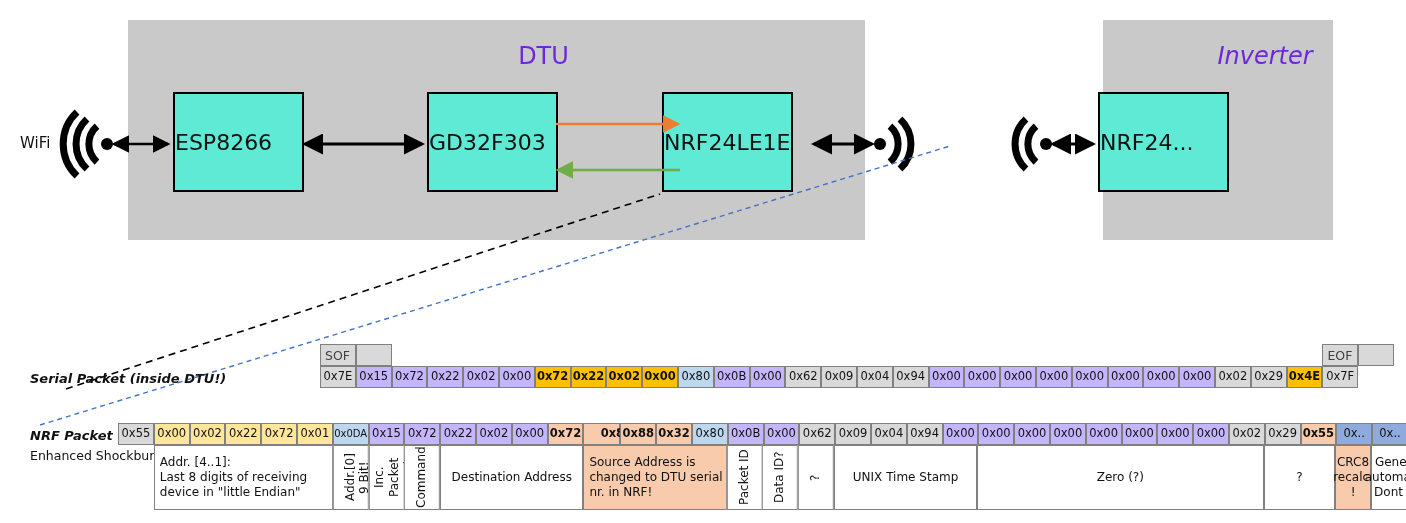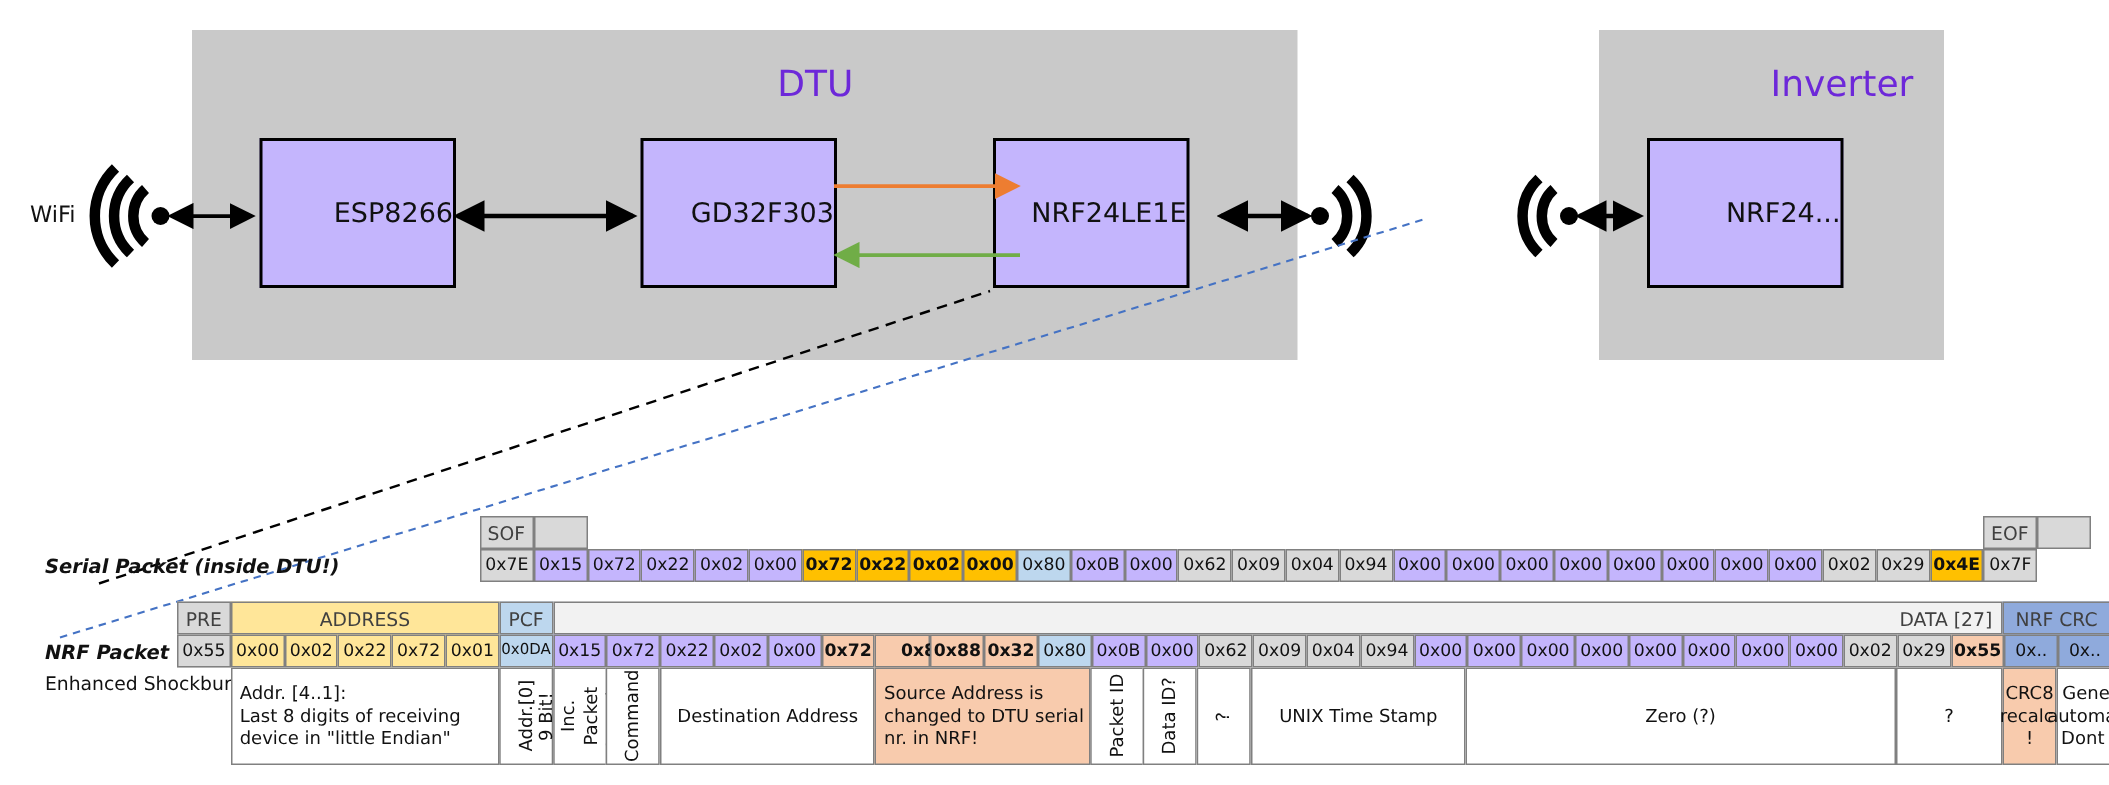--- a/index.html
+++ b/index.html
@@ -3,23 +3,23 @@
 <meta charset="utf-8">
 <style>
   html,body{margin:0;padding:0;background:#ffffff;}
   body{width:1406px;height:523px;position:relative;overflow:hidden;
        font-family:"DejaVu Sans","Liberation Sans",sans-serif;color:#111;}
 
   
   #topdiagram{position:absolute;left:0;top:0;width:1406px;height:270px;}
   .encl{position:absolute;background:#c9c9c9;}
   .encl-title{position:absolute;width:100%;text-align:center;font-size:24px;color:#6d28d9;padding-left:47px;}
-  .chip{position:absolute;background:#c4b5fd;border:2.5px solid #000;
-        display:flex;align-items:center;justify-content:flex-end;
-        font-size:18px;color:#111;}
+  .chip{position:absolute;background:#5eead4;border:2.5px solid #000;
+        display:flex;align-items:center;justify-content:flex-start;
+        font-size:22px;color:#111;}
   .wifilabel{position:absolute;font-size:15px;color:#111;}
   svg.overlay{position:absolute;left:0;top:0;width:1406px;height:523px;pointer-events:none;}
 
   
   #packets{position:absolute;left:0;top:338px;width:1406px;height:185px;}
   .rowlabel{position:absolute;font-size:12.5px;color:#111;}
   .rowlabel.bold{font-weight:bold;font-style:italic;font-size:13px;}
 
   .cellrow{position:absolute;display:flex;}
   .cell{box-sizing:border-box;border:1px solid #808080;
@@ -51,21 +51,21 @@
 </style>
 </head>
 <body>
 
 <div id="topdiagram">
 
   <div class="encl" style="left:128px;top:20px;width:737px;height:220px;">
     <div class="encl-title" style="top:22px;">DTU</div>
   </div>
 
-  <div class="encl" style="left:1066px;top:20px;width:230px;height:220px;">
+  <div class="encl" style="left:1103px;top:20px;width:230px;height:220px;font-style:italic;">
     <div class="encl-title" style="top:22px;">Inverter</div>
   </div>
 
   <div class="chip" style="left:173px;top:92px;width:127px;height:96px;">
     <span>ESP8266</span>
   </div>
   <div class="chip" style="left:427px;top:92px;width:127px;height:96px;">
     <span>GD32F303</span>
   </div>
   <div class="chip" style="left:662px;top:92px;width:127px;height:96px;">
@@ -165,27 +165,20 @@
       <div class="cell f-green" style="width: 35.8px; height: 22px;">0x00</div>
       <div class="cell f-green" style="width: 35.8px; height: 22px;">0x00</div>
       <div class="cell f-green" style="width: 35.8px; height: 22px;">0x00</div>
       <div class="cell f-green" style="width: 35.8px; height: 22px;">0x00</div>
       <div class="cell f-gray" style="width: 35.8px; height: 22px;">0x02</div>
       <div class="cell f-gray" style="width: 35.8px; height: 22px;">0x29</div>
       <div class="cell f-yellow b" style="width: 35.8px; height: 22px;">0x4E</div>
       <div class="cell f-gray" style="width: 35.8px; height: 22px;">0x7F</div>
     </div>
 
-  <div id="nrf-hdr" class="cellrow" style="left:118px;top:63px;">
-      <div class="hdr f-gray" style="width: 35.8px; height: 22px;">PRE</div>
-      <div class="hdr f-lyellow" style="width: 179px; height: 22px;">ADDRESS</div>
-      <div class="hdr f-blue" style="width: 35.8px; height: 22px;">PCF</div>
-      <div class="hdr f-empty" style="width: 966.6px; height: 22px; justify-content: flex-end; padding-right: 6px;">DATA [27]</div>
-      <div class="hdr f-mblue" style="width: 71.6px; height: 22px;">NRF CRC</div>
-    </div>
 
   <div id="nrf-val" class="cellrow" style="left:118px;top:85px;">
       <div class="cell f-gray" style="width: 35.8px; height: 22px;">0x55</div>
       <div class="cell f-lyellow" style="width: 35.8px; height: 22px;">0x00</div>
       <div class="cell f-lyellow" style="width: 35.8px; height: 22px;">0x02</div>
       <div class="cell f-lyellow" style="width: 35.8px; height: 22px;">0x22</div>
       <div class="cell f-lyellow" style="width: 35.8px; height: 22px;">0x72</div>
       <div class="cell f-lyellow" style="width: 35.8px; height: 22px;">0x01</div>
       <div class="cell f-blue" style="width: 35.8px; height: 22px; font-size: 10px;">0x0DA</div>
       <div class="cell f-green" style="width: 35.8px; height: 22px;">0x15</div>

